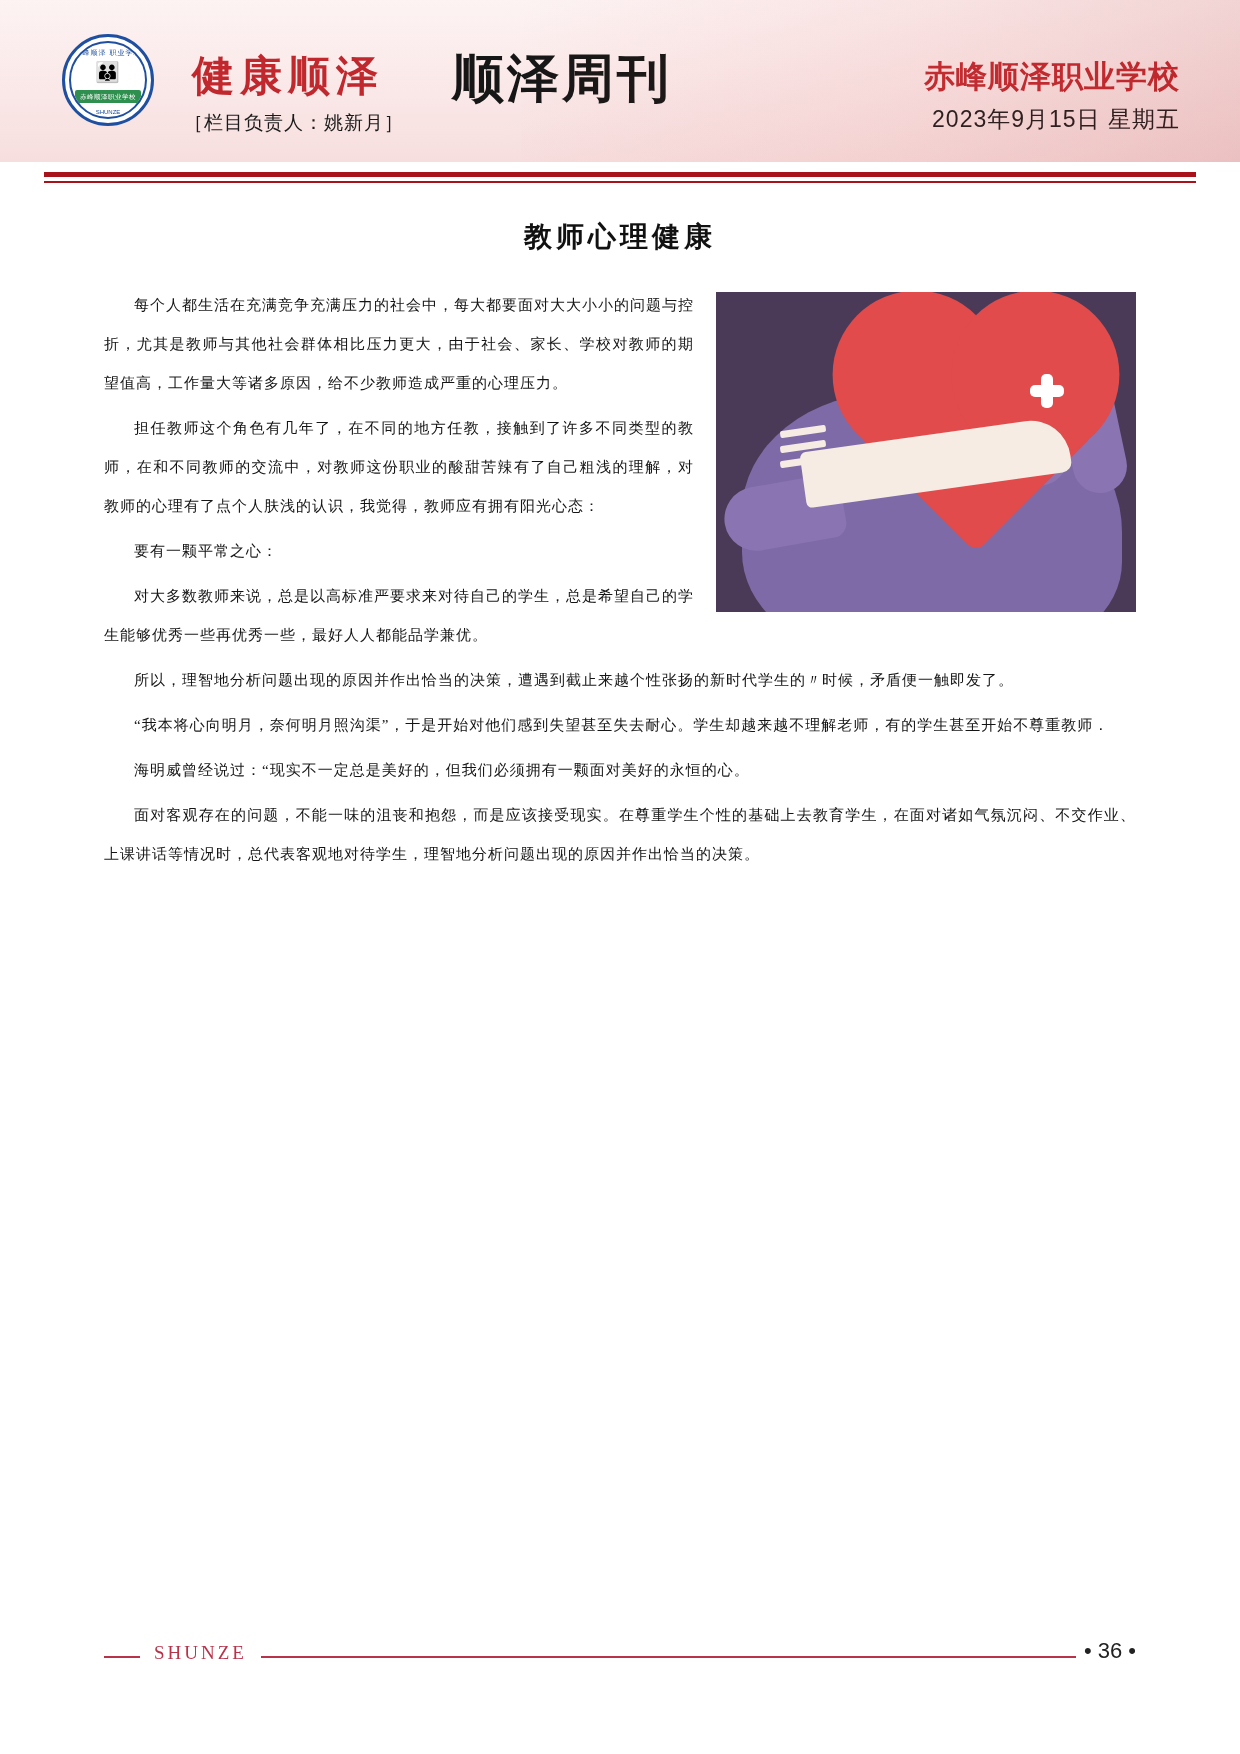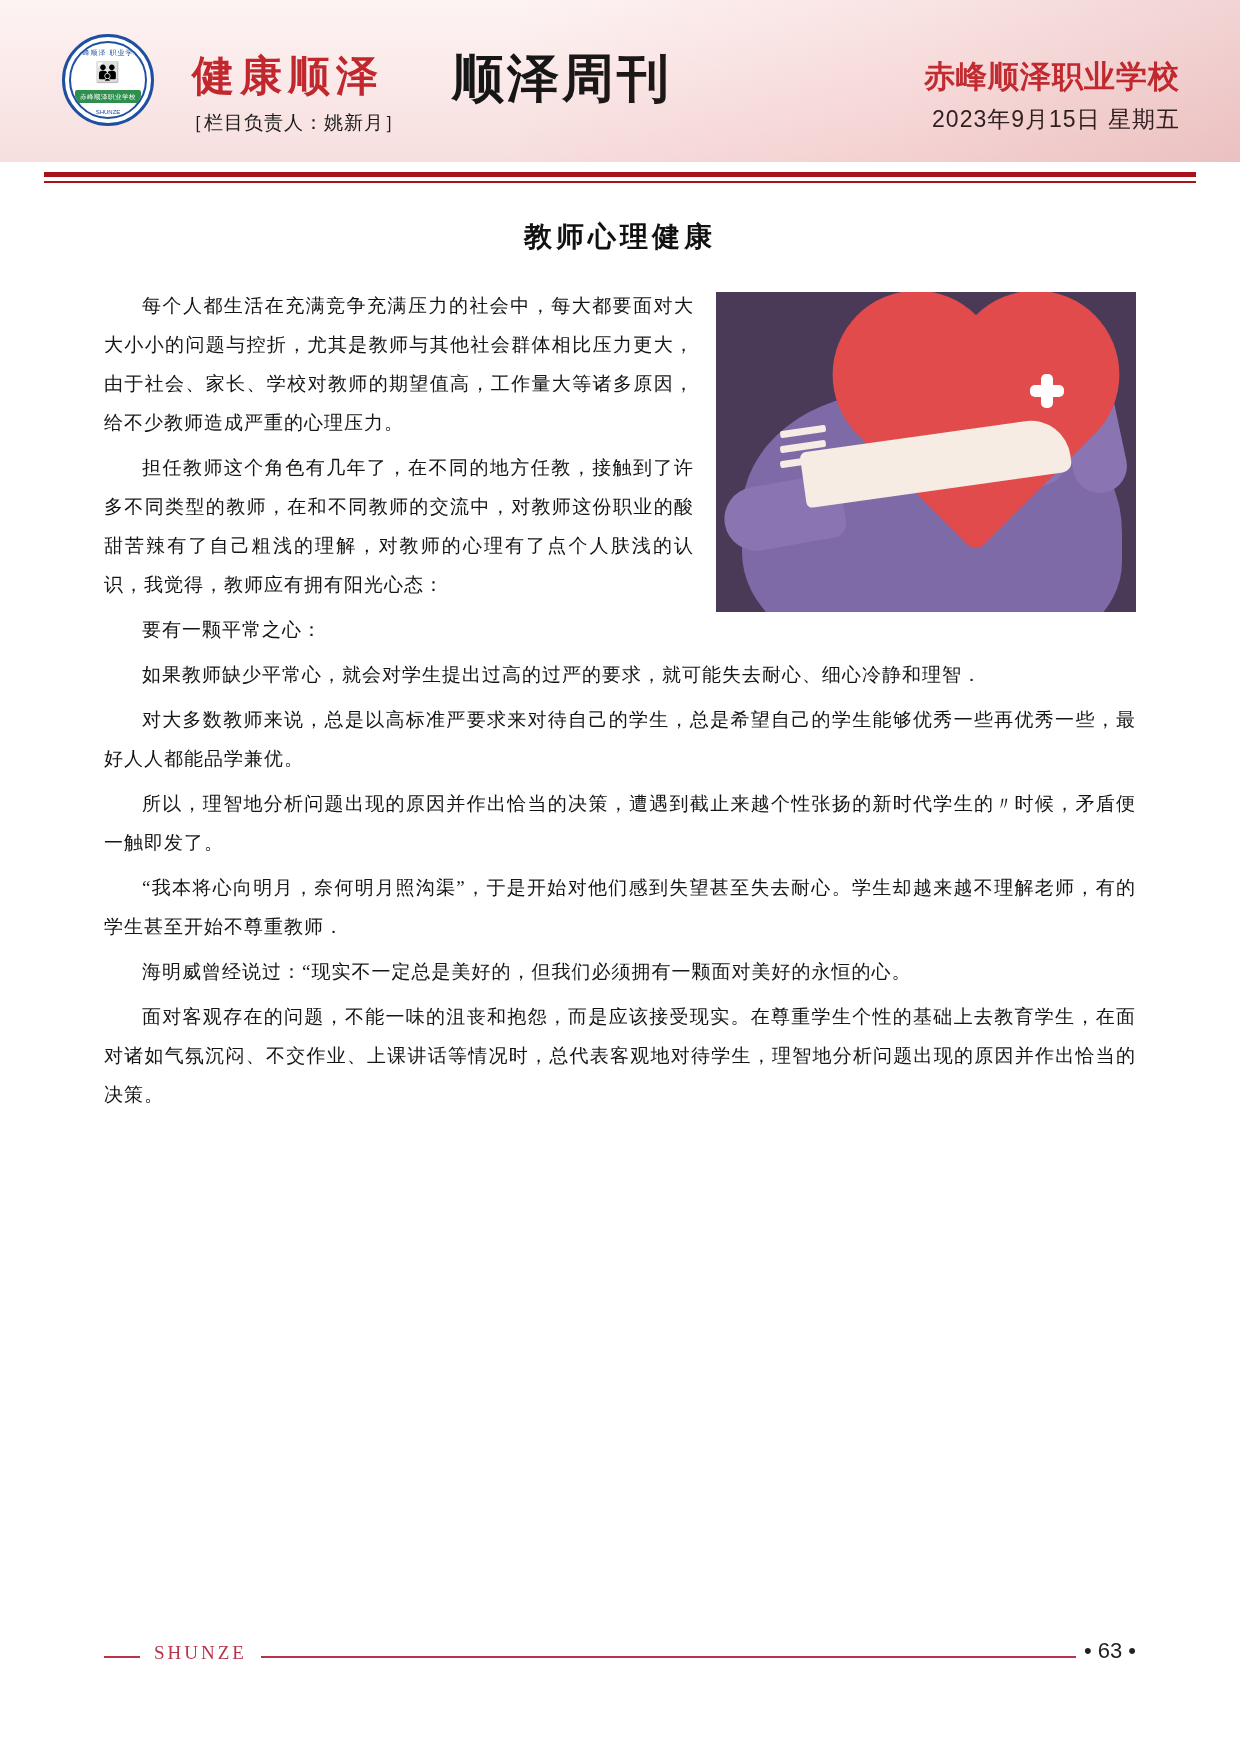--- a/index.html
+++ b/index.html
@@ -275,21 +275,21 @@
     display: block;
     height: 7px;
     margin-bottom: 8px;
     background: #f6ece4;
     transform: rotate(-8deg);
     border-radius: 2px;
   }
 
   p.para {
     margin: 0 0 6px 0;
-    font-size: 19px;
+    font-size: 15px;
     line-height: 39px;
     text-align: justify;
     text-justify: inter-ideograph;
     text-indent: 2em;
     letter-spacing: 1px;
     color: #151515;
   }
 
   
   .footer {
@@ -370,25 +370,24 @@
     <div class="fig-stripes">
         <i></i>
         <i></i>
         <i></i>
       </div>
   </div>
 
   <p class="para">每个人都生活在充满竞争充满压力的社会中，每大都要面对大大小小的问题与控折，尤其是教师与其他社会群体相比压力更大，由于社会、家长、学校对教师的期望值高，工作量大等诸多原因，给不少教师造成严重的心理压力。</p>
   <p class="para">担任教师这个角色有几年了，在不同的地方任教，接触到了许多不同类型的教师，在和不同教师的交流中，对教师这份职业的酸甜苦辣有了自己粗浅的理解，对教师的心理有了点个人肤浅的认识，我觉得，教师应有拥有阳光心态：</p>
   <p class="para">要有一颗平常之心：</p>
-  <p class="para">如果教师缺少平常心，就会对学生提出过高的过严的要求，就可能失去耐心、细心冷静和理智．</p>
   <p class="para">对大多数教师来说，总是以高标准严要求来对待自己的学生，总是希望自己的学生能够优秀一些再优秀一些，最好人人都能品学兼优。</p>
   <p class="para">所以，理智地分析问题出现的原因并作出恰当的决策，遭遇到截止来越个性张扬的新时代学生的〃时候，矛盾便一触即发了。</p>
   <p class="para">“我本将心向明月，奈何明月照沟渠”，于是开始对他们感到失望甚至失去耐心。学生却越来越不理解老师，有的学生甚至开始不尊重教师．</p>
   <p class="para">海明威曾经说过：“现实不一定总是美好的，但我们必须拥有一颗面对美好的永恒的心。</p>
   <p class="para">面对客观存在的问题，不能一味的沮丧和抱怨，而是应该接受现实。在尊重学生个性的基础上去教育学生，在面对诸如气氛沉闷、不交作业、上课讲话等情况时，总代表客观地对待学生，理智地分析问题出现的原因并作出恰当的决策。</p>
 </div>
 
 <div class="footer">
   <div class="footer-line"></div>
   <div class="footer-brand">SHUNZE</div>
-  <div class="page-number">• 63 •</div>
+  <div class="page-number">• 36 •</div>
 </div>
 
 </body></html>

